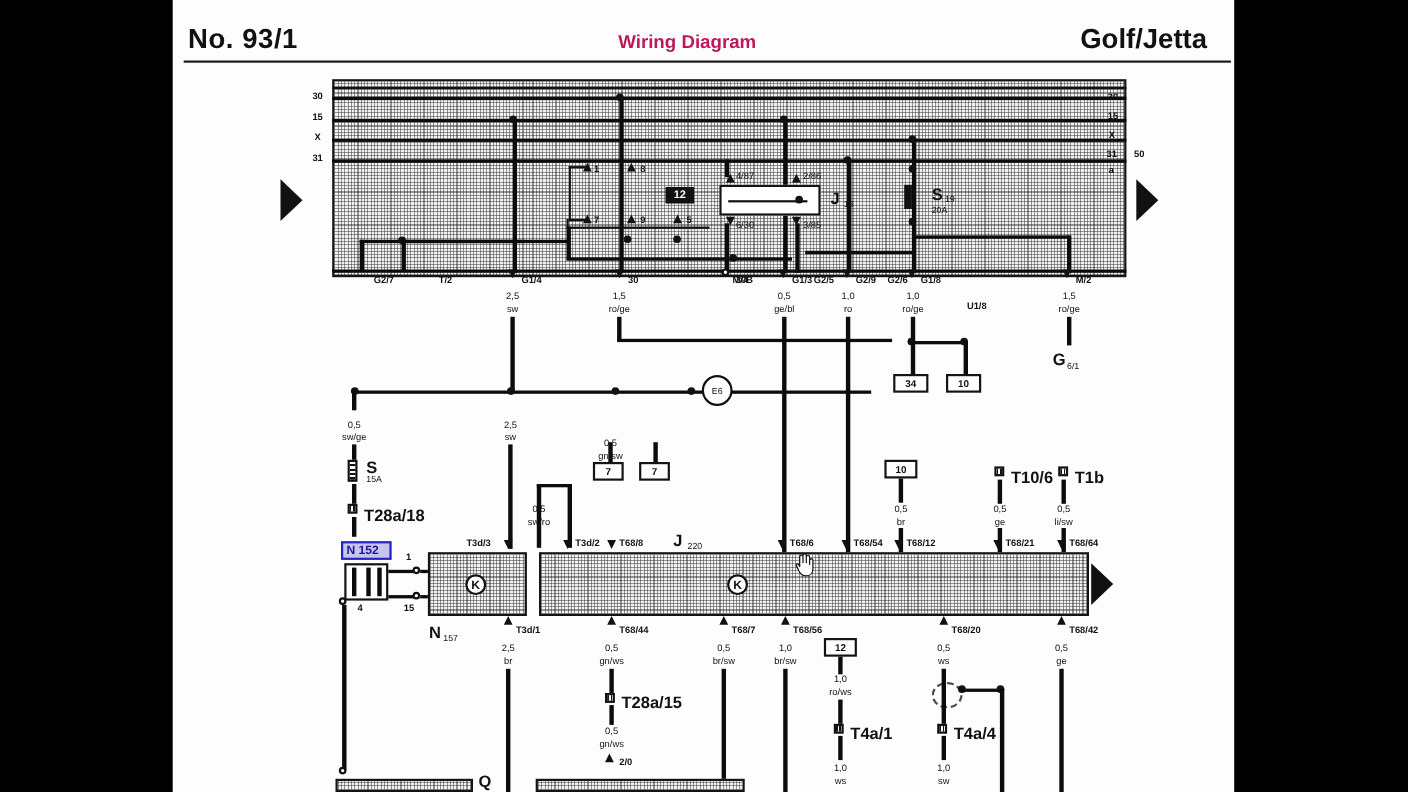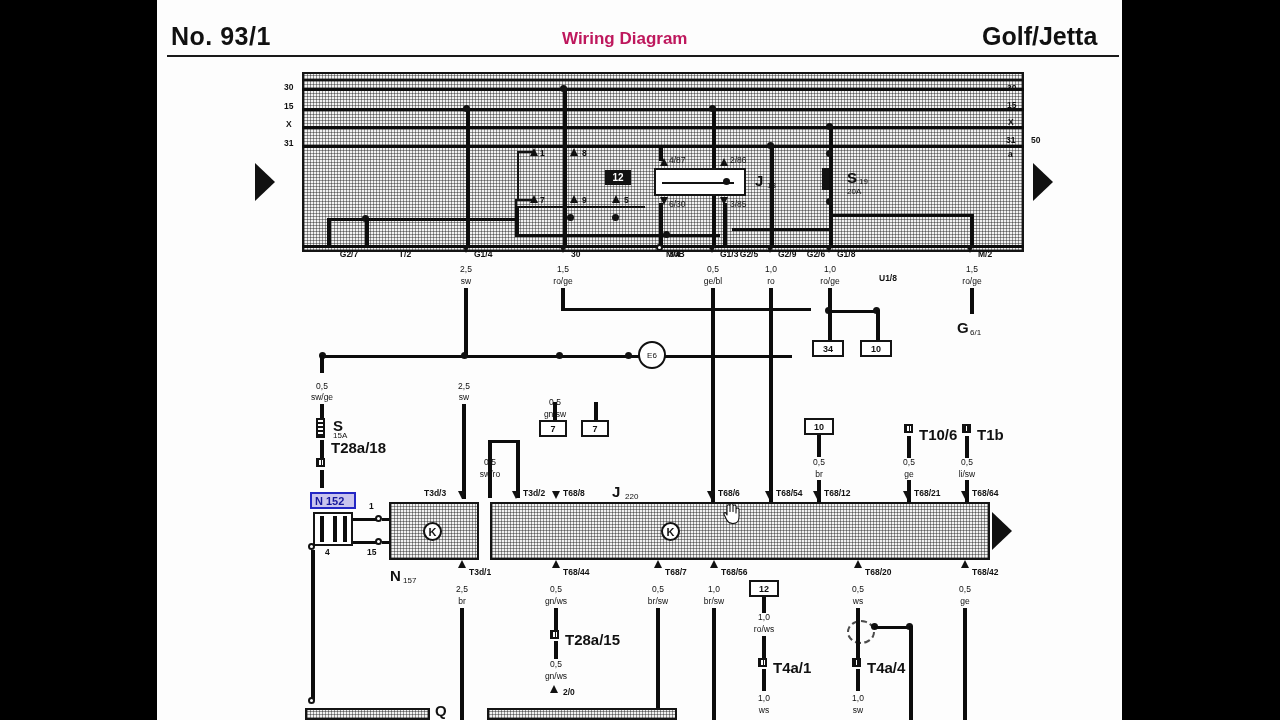--- a/index.html
+++ b/index.html
@@ -235,21 +235,21 @@
 
     <div class="wire wv thick" style="left:163px;top:355px;height:18px;"></div>
     <div class="lbl c" style="left:165px;top:382px;">0,5</div>
     <div class="lbl c" style="left:165px;top:393px;">sw/ge</div>
     <div class="wire wv thick" style="left:163px;top:404px;height:14px;"></div>
     <div class="fuse" style="left:159px;top:418px;"></div>
     <div class="lbl big" style="left:176px;top:418px;">S</div>
     <div class="lbl sub" style="left:176px;top:432px;">15A</div>
     <div class="wire wv thick" style="left:163px;top:440px;height:18px;"></div>
     <div class="plug" style="left:159px;top:458px;"></div>
-    <div class="lbl big" style="left:174px;top:440px;">T28a/18</div>
+    <div class="lbl big" style="left:174px;top:462px;">T28a/18</div>
     <div class="wire wv thick" style="left:163px;top:470px;height:18px;"></div>
 
     <div class="lbl c" style="left:307px;top:382px;">2,5</div>
     <div class="lbl c" style="left:307px;top:393px;">sw</div>
     <div class="wire wv thick" style="left:305px;top:404px;height:95px;"></div>
 
     <div class="wire wv thick" style="left:331px;top:440px;height:58px;"></div>
     <div class="wire wh thick" style="left:331px;top:440px;width:30px;"></div>
     <div class="wire wv thick" style="left:359px;top:440px;height:58px;"></div>
     <div class="lbl c" style="left:333px;top:458px;">0,5</div>

